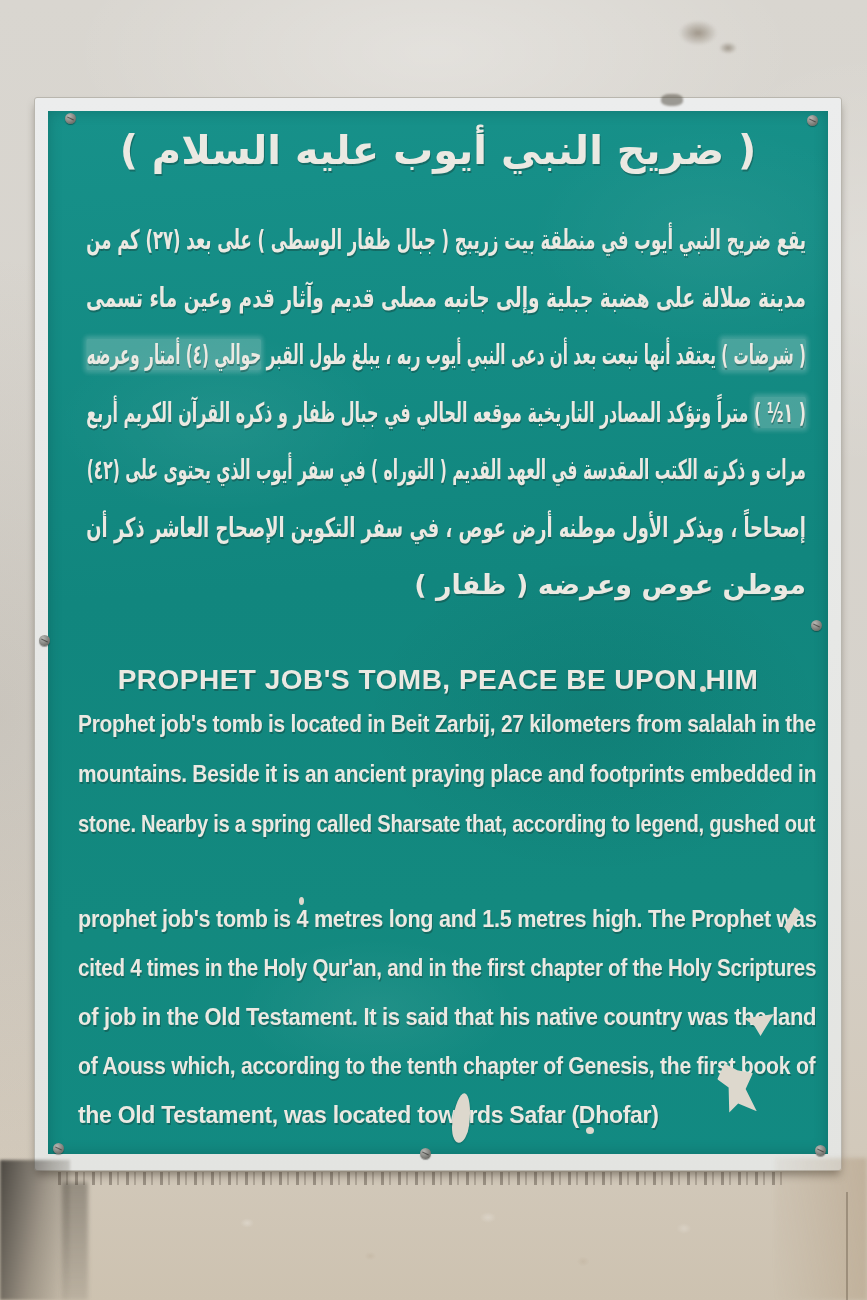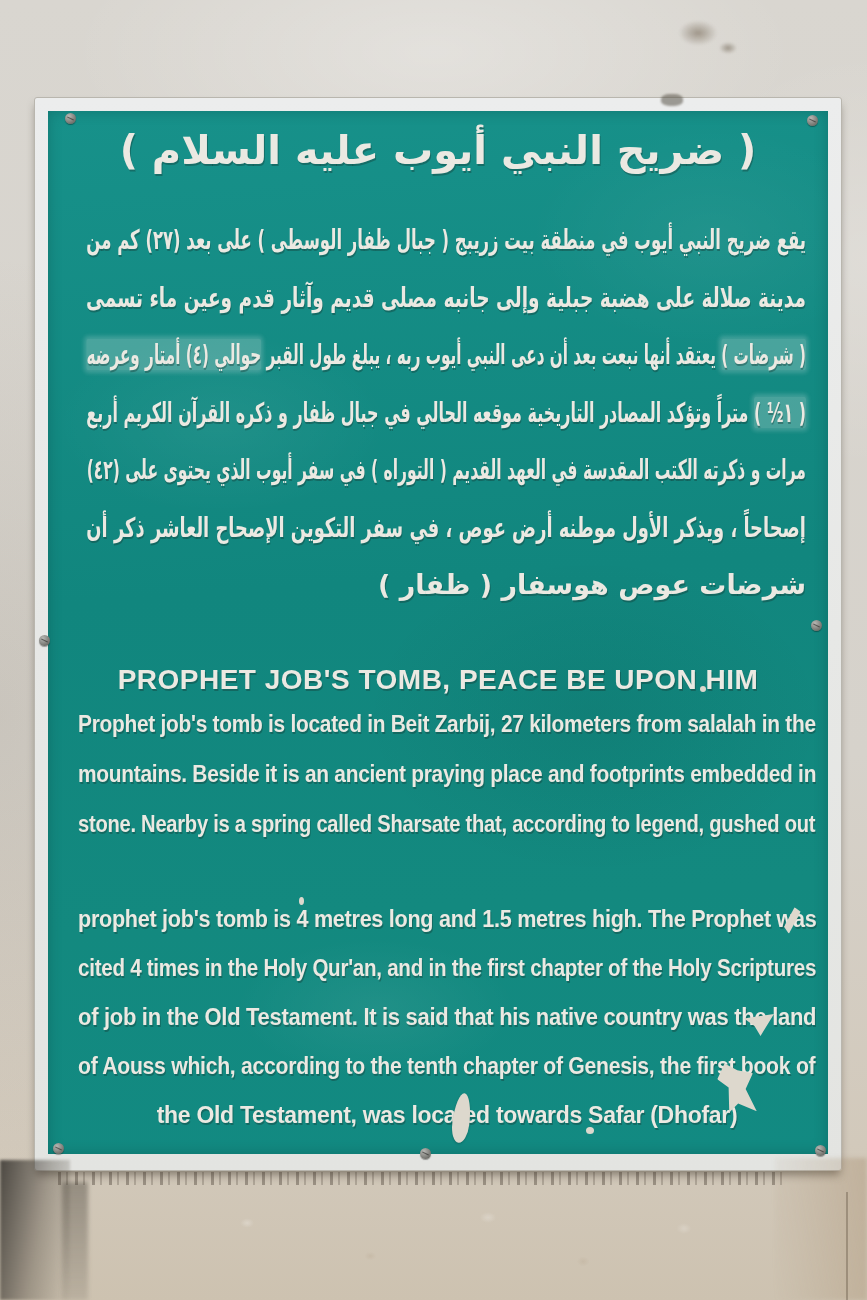--- a/index.html
+++ b/index.html
@@ -62,21 +62,21 @@
   .fit{white-space:nowrap;}
   .ar{direction:rtl; font-family:"DejaVu Sans", sans-serif; font-weight:700;
       text-shadow:1px 2px 0 rgba(22,54,50,.38);}
   .ar-title{position:absolute; top:16px; left:0; right:0; text-align:center; font-size:40px; transform-origin:center;}
   .ar-body{position:absolute; top:100px; left:30px; right:22px;}
   .ar-line{height:57.5px; line-height:57.5px; font-size:27px; text-align:right; transform-origin:right center;}
   .worn{background:rgba(228,234,231,.26); box-shadow:0 0 6px 3px rgba(228,234,231,.22); border-radius:3px;}
   .en{font-family:"Liberation Sans", sans-serif; font-weight:700; letter-spacing:-0.3px;
       text-shadow:1px 2px 0 rgba(22,54,50,.38);}
   .en-heading{position:absolute; top:553px; left:0; right:0; text-align:center; font-size:28px; letter-spacing:.5px; transform-origin:center;}
-  .en-para{position:absolute; left:30px; right:12px;text-align:center;}
+  .en-para{position:absolute; left:30px; right:12px;}
   .p1{top:588px;}
   .p2{top:784px;}
   .en-line{height:50px; line-height:50px; font-size:23px; transform-origin:left center;}
   .p2 .en-line{height:49px; line-height:49px;}
   
   .chip{position:absolute; background:#ddd8cd; pointer-events:none;}
   .chip-teardrop{left:405px; top:982px; width:17px; height:50px; border-radius:50% 50% 50% 50% / 62% 62% 38% 38%; transform:rotate(7deg);
     box-shadow:0 1px 2px rgba(0,40,38,.3);}
   .chip-splat{left:672px; top:950px; width:36px; height:54px; transform:rotate(-14deg);
     clip-path:polygon(30% 0, 60% 18%, 100% 30%, 70% 55%, 85% 100%, 40% 78%, 10% 90%, 25% 45%, 0 25%);}
@@ -103,21 +103,21 @@
     <div class="panel">
       <div class="ar ar-title fit">( ضريح النبي أيوب عليه السلام )</div>
 
       <div class="ar-body">
         <div class="ar ar-line fit" style="transform: scaleX(0.611);">يقع ضريح النبي أيوب في منطقة بيت زريبج ( جبال ظفار الوسطى ) على بعد (٢٧) كم من</div>
         <div class="ar ar-line fit" style="transform: scaleX(0.686);">مدينة صلالة على هضبة جبلية وإلى جانبه مصلى قديم وآثار قدم وعين ماء تسمى</div>
         <div class="ar ar-line fit" style="transform: scaleX(0.564);"><span class="worn">( شرضات )</span><span> يعتقد أنها نبعت بعد أن دعى النبي أيوب ربه ، يبلغ طول القبر </span><span class="worn">حوالي (٤) أمتار وعرضه</span></div>
         <div class="ar ar-line fit" style="transform: scaleX(0.591);"><span class="worn">( ١½ )</span><span> متراً وتؤكد المصادر التاريخية موقعه الحالي في جبال ظفار و ذكره القرآن الكريم أربع</span></div>
         <div class="ar ar-line fit" style="transform: scaleX(0.576);">مرات و ذكرته الكتب المقدسة في العهد القديم ( التوراه ) في سفر أيوب الذي يحتوى على (٤٢)</div>
         <div class="ar ar-line fit" style="transform: scaleX(0.662);">إصحاحاً ، ويذكر الأول موطنه أرض عوص ، في سفر التكوين الإصحاح العاشر ذكر أن</div>
-        <div class="ar ar-line fit">شرضات عوص هوسفار ( ظفار )</div>
+        <div class="ar ar-line fit">موطن عوص وعرضه ( ظفار )</div>
       </div>
 
       <div class="en en-heading fit">PROPHET JOB'S TOMB, PEACE BE UPON HIM</div>
 
       <div class="en-para p1">
         <div class="en en-line fit" style="transform: scaleX(0.908);">Prophet job's tomb is located in Beit Zarbij, 27 kilometers from salalah in the</div>
         <div class="en en-line fit" style="transform: scaleX(0.909);">mountains. Beside it is an ancient praying place and footprints embedded in</div>
         <div class="en en-line fit" style="transform: scaleX(0.876);">stone. Nearby is a spring called Sharsate that, according to legend, gushed out</div>
       </div>
 

